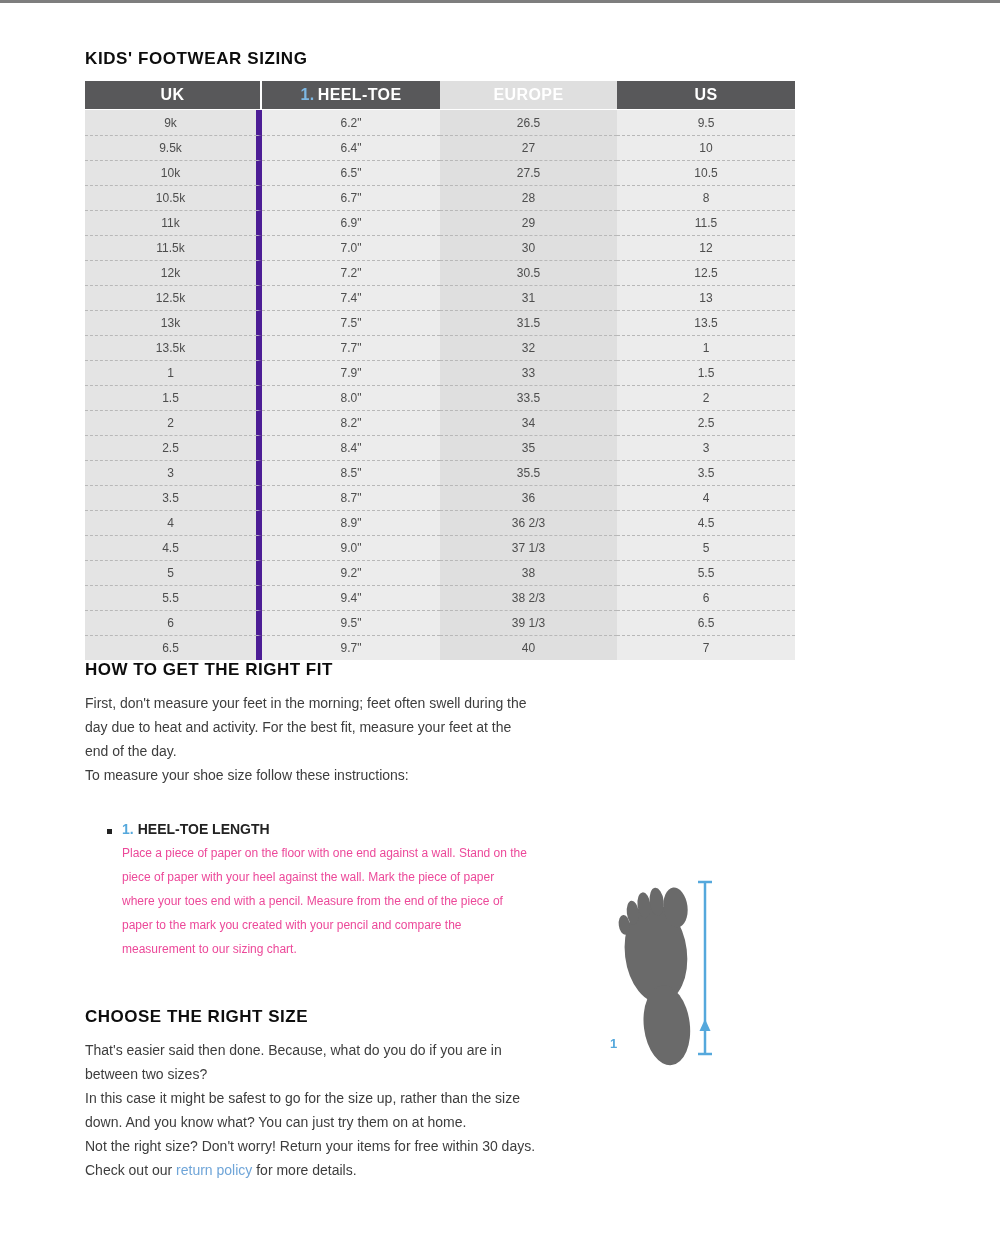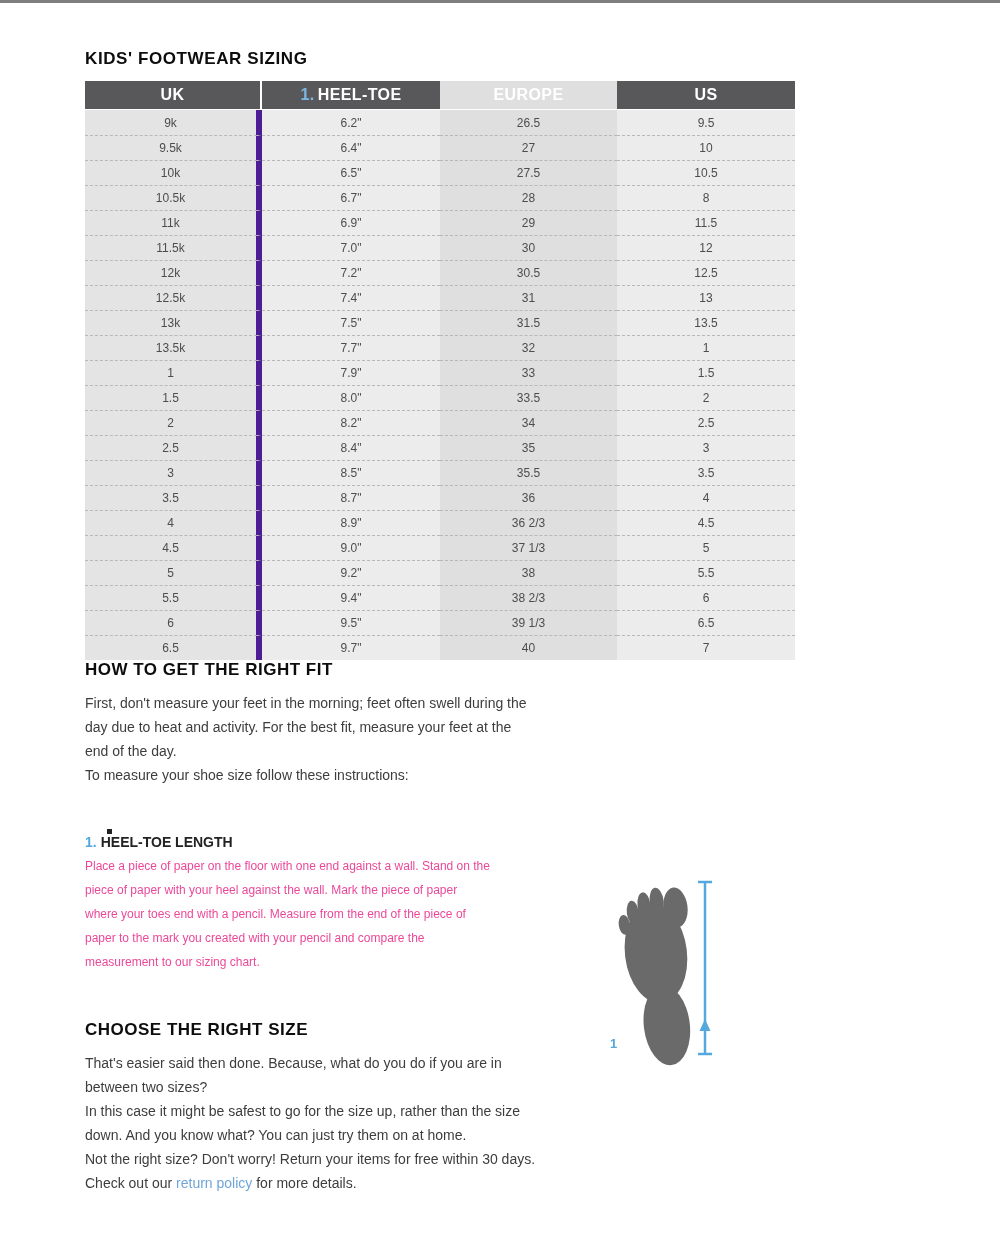--- a/index.html
+++ b/index.html
@@ -75,21 +75,20 @@
     font-size: 14px;
     line-height: 24px;
     color: #3d3d3d;
     margin: 0;
     width: 452px;
   }
   .step {
     display: flex;
     margin-top: 34px;
     margin-bottom: 0;
-    flex-direction: column;
   }
   .bullet-square {
     width: 5px; height: 5px;
     background: #222222;
     margin: 8px 10px 0 22px;
     flex: none;
   }
   .step-content { width: 405px; }
   .step-title {
     font-size: 14px;

